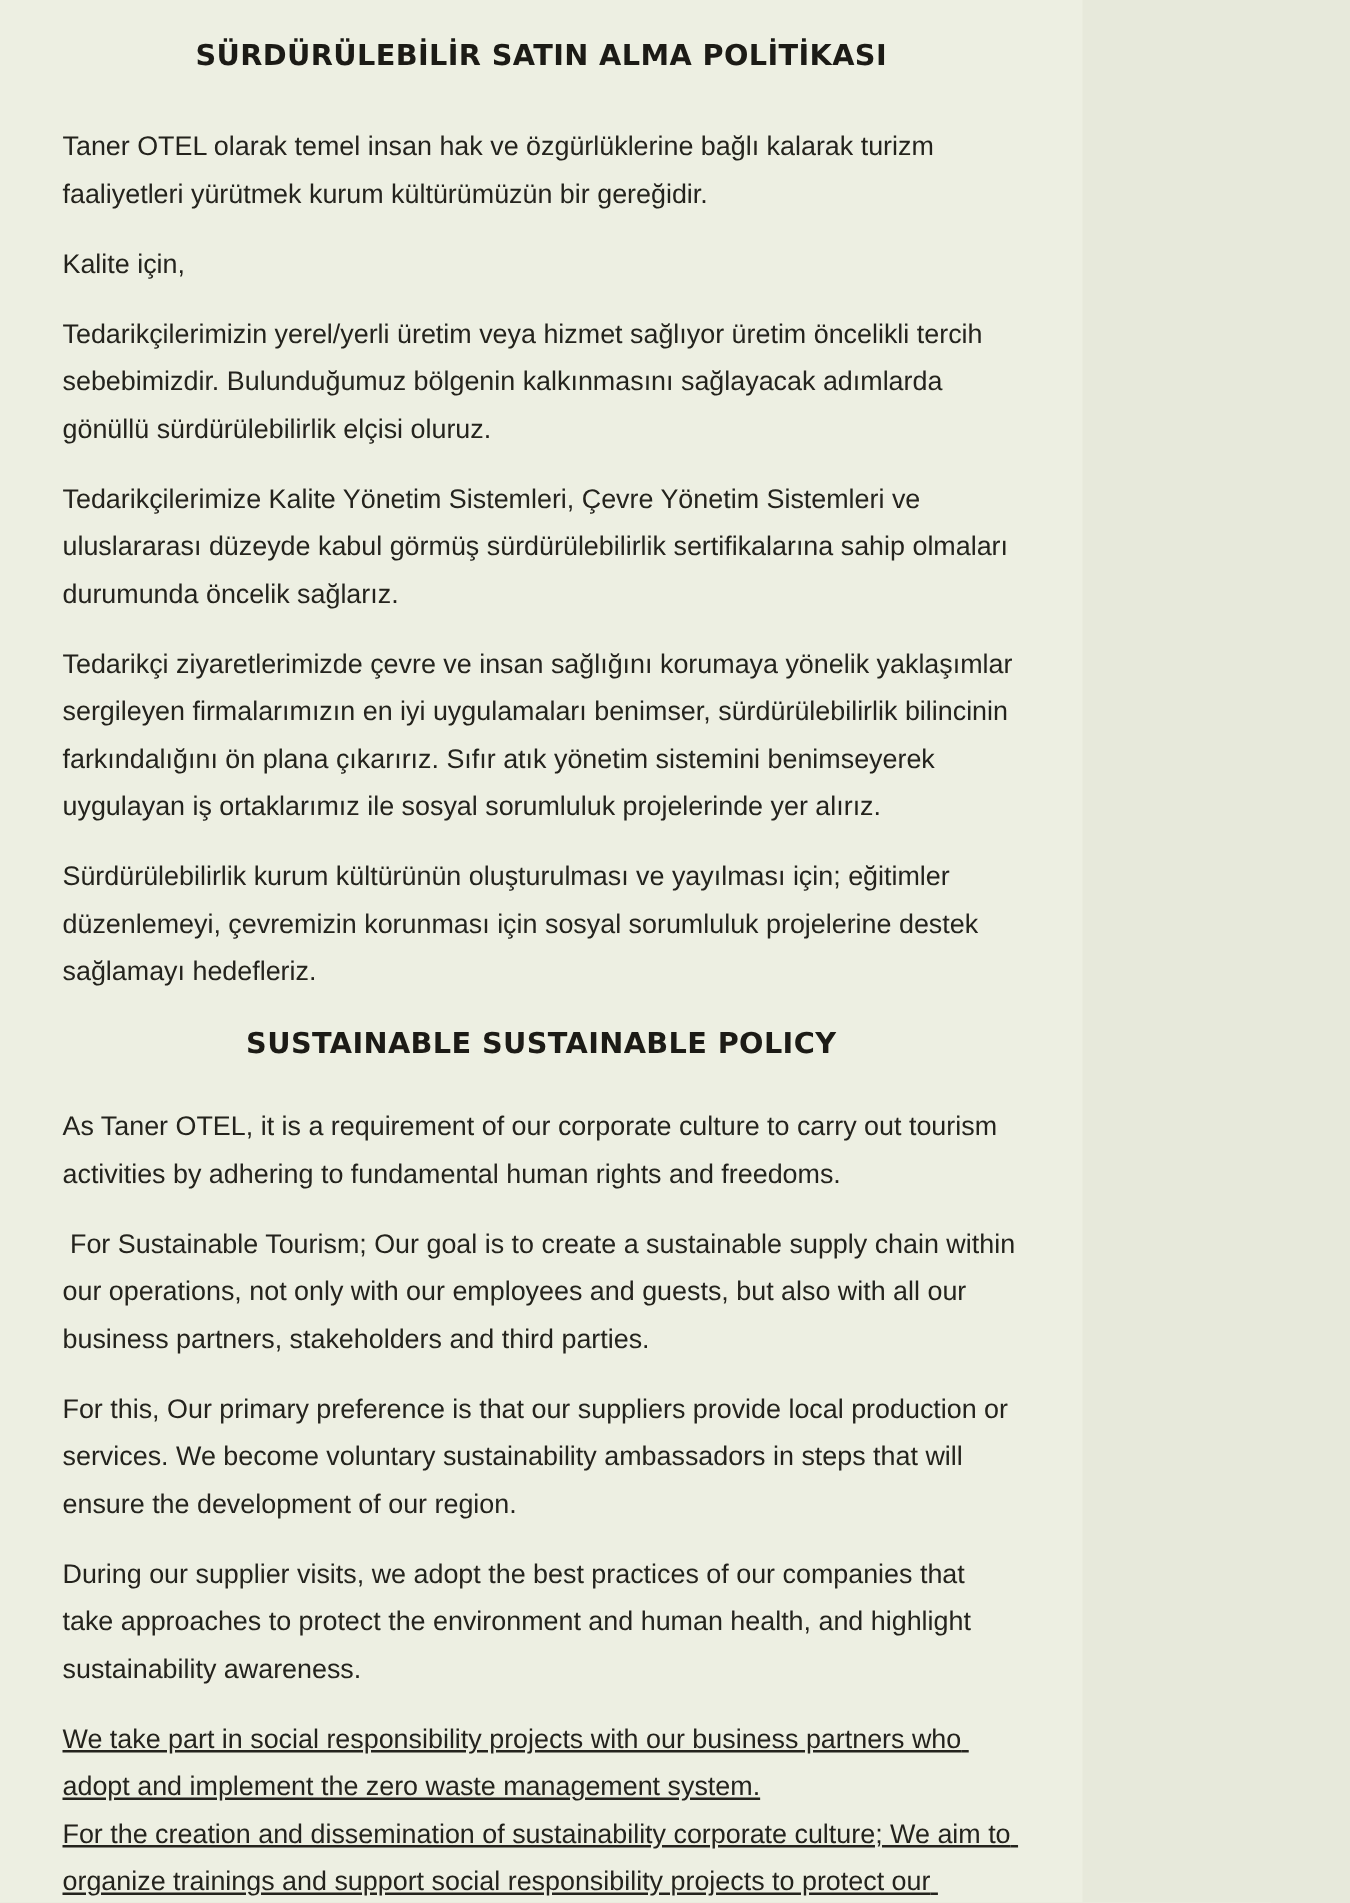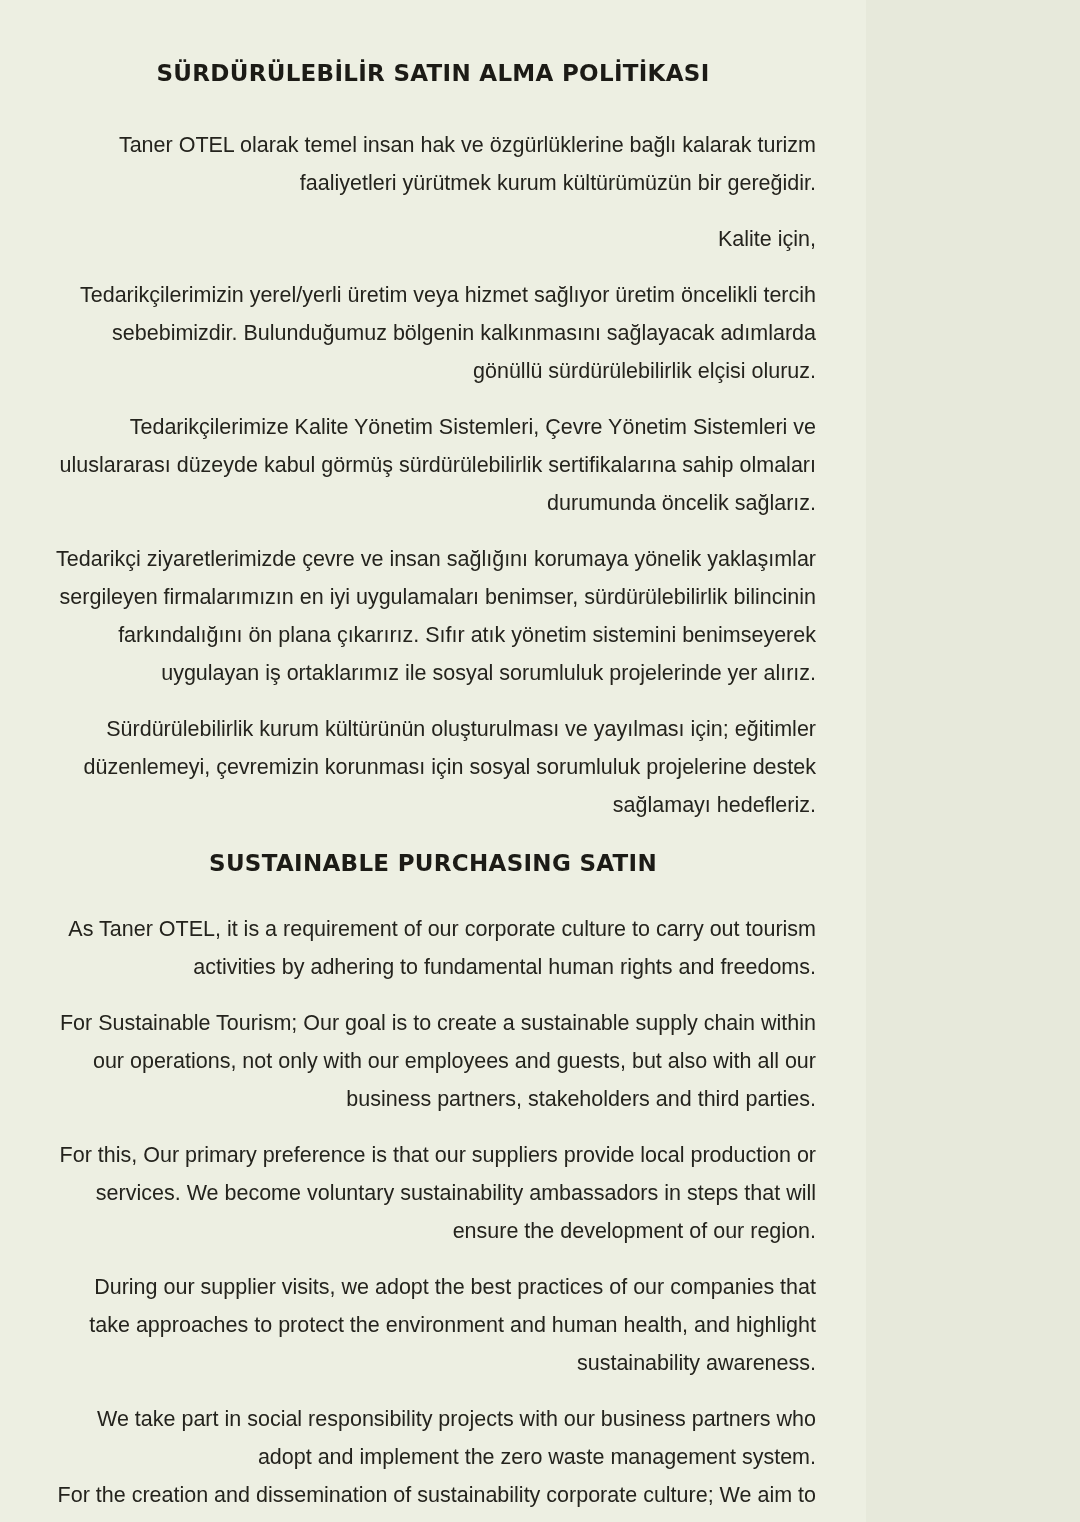--- a/index.html
+++ b/index.html
@@ -10,60 +10,60 @@
   .page {
     position: relative;
     width: 866px;
     height: 1522px;
     box-sizing: border-box;
     background: #edefe2;
     color: #24231d;
     font-family: "Liberation Sans", "DejaVu Sans", sans-serif;
     font-size: 21.5px;
     line-height: 38px;
-    padding: 44px 50px 40px 50px;
+    padding: 16px 50px 40px 50px;
     overflow: hidden;
   }
   .doc-title {
     font-family: "DejaVu Sans", sans-serif;
     font-size: 23px;
     font-weight: 800;
     letter-spacing: 0.3px;
     text-align: center;
     line-height: 30px;
     margin: 14px 0 38px 0;
     color: #1c1b16;
   }
   .doc-title.en {
     margin: 24px 0 32px 0;
   }
   .para {
     margin: 0 0 18px 0;
     white-space: pre-wrap;
-    text-align: right;
   }
   .para.no-gap {
     margin-bottom: 0;
+    text-decoration: underline;
   }
 </style>
 </head>
 <body>
 
 <div class="page">
 
   <h1 class="doc-title">SÜRDÜRÜLEBİLİR SATIN ALMA POLİTİKASI</h1>
 
   <p class="para">Taner OTEL olarak temel insan hak ve özgürlüklerine bağlı kalarak turizm faaliyetleri yürütmek kurum kültürümüzün bir gereğidir.</p>
   <p class="para">Kalite için,</p>
   <p class="para">Tedarikçilerimizin yerel/yerli üretim veya hizmet sağlıyor üretim öncelikli tercih sebebimizdir. Bulunduğumuz bölgenin kalkınmasını sağlayacak adımlarda gönüllü sürdürülebilirlik elçisi oluruz.</p>
   <p class="para">Tedarikçilerimize Kalite Yönetim Sistemleri, Çevre Yönetim Sistemleri ve uluslararası düzeyde kabul görmüş sürdürülebilirlik sertifikalarına sahip olmaları durumunda öncelik sağlarız.</p>
   <p class="para">Tedarikçi ziyaretlerimizde çevre ve insan sağlığını korumaya yönelik yaklaşımlar sergileyen firmalarımızın en iyi uygulamaları benimser, sürdürülebilirlik bilincinin farkındalığını ön plana çıkarırız. Sıfır atık yönetim sistemini benimseyerek uygulayan iş ortaklarımız ile sosyal sorumluluk projelerinde yer alırız.</p>
   <p class="para">Sürdürülebilirlik kurum kültürünün oluşturulması ve yayılması için; eğitimler düzenlemeyi, çevremizin korunması için sosyal sorumluluk projelerine destek sağlamayı hedefleriz.</p>
 
-  <h2 class="doc-title en">SUSTAINABLE PURCHASING SATIN</h2>
+  <h2 class="doc-title en">SUSTAINABLE SUSTAINABLE POLICY</h2>
 
   <p class="para">As Taner OTEL, it is a requirement of our corporate culture to carry out tourism activities by adhering to fundamental human rights and freedoms.</p>
   <p class="para"> For Sustainable Tourism; Our goal is to create a sustainable supply chain within our operations, not only with our employees and guests, but also with all our business partners, stakeholders and third parties.</p>
   <p class="para">For this, Our primary preference is that our suppliers provide local production or services. We become voluntary sustainability ambassadors in steps that will ensure the development of our region.</p>
   <p class="para">During our supplier visits, we adopt the best practices of our companies that take approaches to protect the environment and human health, and highlight sustainability awareness.</p>
   <p class="para no-gap">We take part in social responsibility projects with our business partners who adopt and implement the zero waste management system.</p>
   <p class="para no-gap">For the creation and dissemination of sustainability corporate culture; We aim to organize trainings and support social responsibility projects to protect our environment</p>
 
 </div>
 

